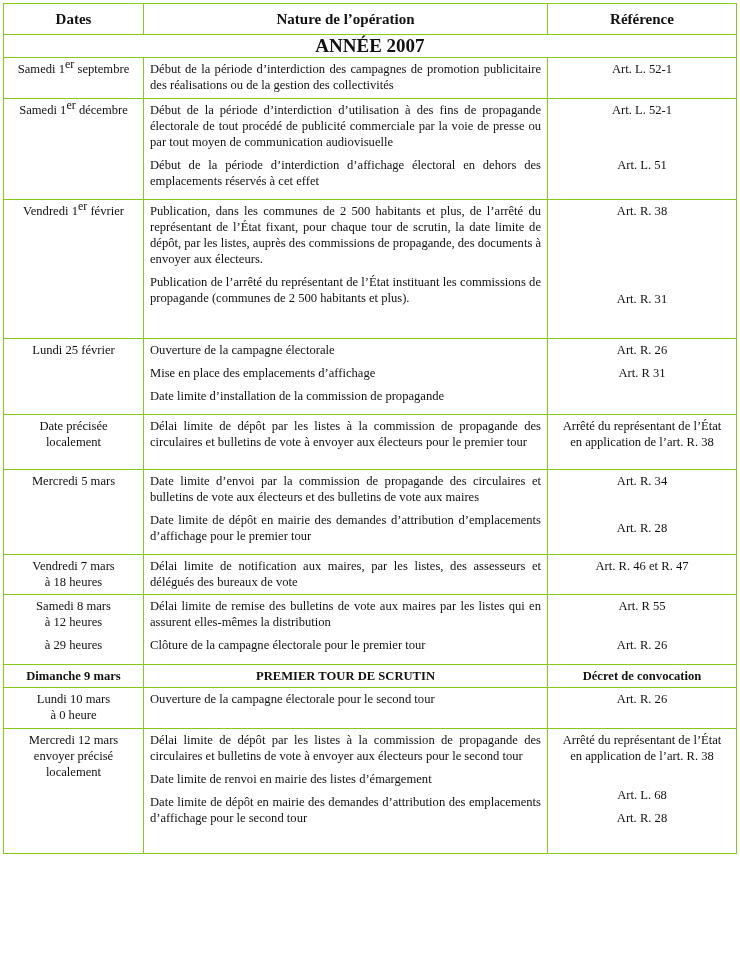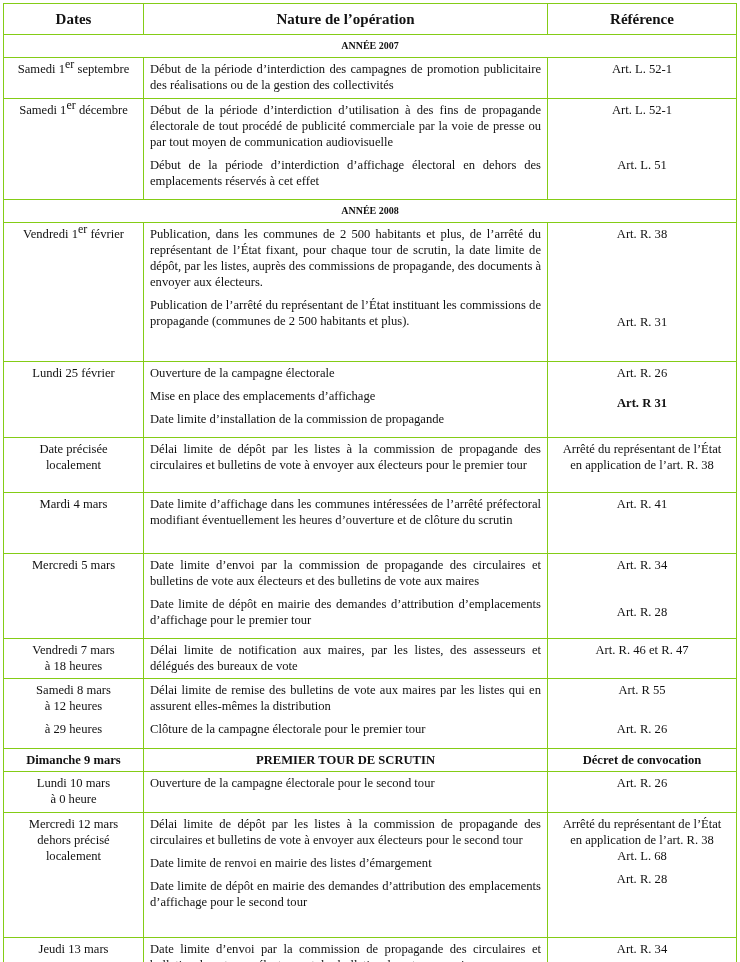--- a/index.html
+++ b/index.html
@@ -5,21 +5,21 @@
   html, body { margin: 0; padding: 0; background: #ffffff; }
   body { width: 740px; height: 962px; overflow: hidden; position: relative;
          font-family: "Liberation Serif", "DejaVu Serif", serif; color: #111; }
   table.cal { position: absolute; left: 3px; top: 3px; width: 733px;
               border-collapse: collapse; table-layout: fixed; font-size: 12.6px; line-height: 16px; }
   table.cal td, table.cal th { border: 1px solid #84cc16; vertical-align: top; padding: 0; }
   col.c-date { width: 140px; }
   col.c-nat { width: 404px; }
   col.c-ref { width: 189px; }
   th { font-weight: bold; font-size: 15px; height: 30px; vertical-align: middle !important; text-align: center; }
-  tr.year td { text-align: center; font-weight: bold; font-size: 10px; height: 22px; vertical-align: middle; }
+  tr.year td { text-align: center; font-weight: bold; font-size: 19px; height: 22px; vertical-align: middle; }
   td.date { text-align: center; padding: 3px 4px 0 4px !important; }
   td.date .line { display: block; }
   td.nat { padding: 3px 6px 2px 6px !important; }
   td.nat .op { text-align: justify; text-align-last: left; margin: 0 0 7px 0; }
   td.nat .op:last-child { margin-bottom: 2px; }
   td.ref { text-align: center; padding: 3px 2px 0 2px !important; }
   td.ref .r { display: block; }
   sup { font-size: 12px; line-height: 0; vertical-align: 5px; }
   tr.round td { font-weight: bold; text-align: center; vertical-align: middle; height: 22px; padding: 0 !important; }
 </style>
@@ -59,23 +59,20 @@
     <td class="nat">
       <div class="op">Début de la période d’interdiction d’utilisation à des fins de propagande électorale de tout procédé de publicité commerciale par la voie de presse ou par tout moyen de communication audiovisuelle</div>
       <div class="op">Début de la période d’interdiction d’affichage électoral en dehors des emplacements réservés à cet effet</div>
     </td>
     <td class="ref">
       <span class="r">Art. L. 52-1</span>
       <span class="r" style="margin-top:39px;">Art. L. 51</span>
     </td>
   </tr>
 
-  <tr class="year">
-    <td colspan="3">ANNÉE 2008</td>
-  </tr>
 
   <tr style="height:139px;">
     <td class="date"><span>Vendredi 1</span><sup>er</sup><span> février</span></td>
     <td class="nat">
       <div class="op">Publication, dans les communes de 2 500 habitants et plus, de l’arrêté du représentant de l’État fixant, pour chaque tour de scrutin, la date limite de dépôt, par les listes, auprès des commissions de propagande, des documents à envoyer aux électeurs.</div>
       <div class="op">Publication de l’arrêté du représentant de l’État instituant les commissions de propagande (communes de 2 500 habitants et plus).</div>
     </td>
     <td class="ref">
       <span class="r">Art. R. 38</span>
       <span class="r" style="margin-top:72px;text-align:center;">Art. R. 31</span>
@@ -84,47 +81,38 @@
 
   <tr style="height:76px;">
     <td class="date">Lundi 25 février</td>
     <td class="nat">
       <div class="op">Ouverture de la campagne électorale</div>
       <div class="op">Mise en place des emplacements d’affichage</div>
       <div class="op">Date limite d’installation de la commission de propagande</div>
     </td>
     <td class="ref">
       <span class="r">Art. R. 26</span>
-      <span class="r" style="margin-top:14px;font-weight:bold;">Art. R 31</span>
+      <span class="r" style="margin-top:7px;">Art. R 31</span>
     </td>
   </tr>
 
   <tr style="height:55px;">
     <td class="date">
       <span class="line">Date précisée</span>
       <span class="line">localement</span>
     </td>
     <td class="nat">
           <div class="op">Délai limite de dépôt par les listes à la commission de propagande des circulaires et bulletins de vote à envoyer aux électeurs pour le premier tour</div>
         </td>
     <td class="ref">
       <span class="r">Arrêté du représentant de l’État</span>
       <span class="r">en application de l’art. R. 38</span>
     </td>
   </tr>
 
-  <tr style="height:61px;">
-    <td class="date">Mardi 4 mars</td>
-    <td class="nat">
-          <div class="op">Date limite d’affichage dans les communes intéressées de l’arrêté préfectoral modifiant éventuellement les heures d’ouverture et de clôture du scrutin</div>
-        </td>
-    <td class="ref">
-          <span class="r">Art. R. 41</span>
-        </td>
-  </tr>
 
   <tr style="height:85px;">
     <td class="date">Mercredi 5 mars</td>
     <td class="nat">
       <div class="op">Date limite d’envoi par la commission de propagande des circulaires et bulletins de vote aux électeurs et des bulletins de vote aux maires</div>
       <div class="op">Date limite de dépôt en mairie des demandes d’attribution d’emplacements d’affichage pour le premier tour</div>
     </td>
     <td class="ref">
       <span class="r">Art. R. 34</span>
       <span class="r" style="margin-top:31px;">Art. R. 28</span>
@@ -175,39 +163,30 @@
           <div class="op">Ouverture de la campagne électorale pour le second tour</div>
         </td>
     <td class="ref">
           <span class="r">Art. R. 26</span>
         </td>
   </tr>
 
   <tr style="height:125px;">
     <td class="date">
       <span class="line">Mercredi 12 mars</span>
-      <span class="line">dehors précisé</span>
+      <span class="line">envoyer précisé</span>
       <span class="line">localement</span>
     </td>
     <td class="nat">
       <div class="op">Délai limite de dépôt par les listes à la commission de propagande des circulaires et bulletins de vote à envoyer aux électeurs pour le second tour</div>
       <div class="op">Date limite de renvoi en mairie des listes d’émargement</div>
       <div class="op">Date limite de dépôt en mairie des demandes d’attribution des emplacements d’affichage pour le second tour</div>
     </td>
     <td class="ref">
       <span class="r">Arrêté du représentant de l’État</span>
       <span class="r">en application de l’art. R. 38</span>
-      <span class="r" style="">Art. L. 68</span>
+      <span class="r" style="margin-top:23px;">Art. L. 68</span>
       <span class="r" style="margin-top:7px;">Art. R. 28</span>
     </td>
   </tr>
 
-  <tr style="height:44px;">
-    <td class="date">Jeudi 13 mars</td>
-    <td class="nat">
-          <div class="op">Date limite d’envoi par la commission de propagande des circulaires et bulletins de vote aux électeurs et des bulletins de vote aux maires</div>
-        </td>
-    <td class="ref">
-          <span class="r">Art. R. 34</span>
-        </td>
-  </tr>
 </tbody>
   </table>
 
 </body></html>

